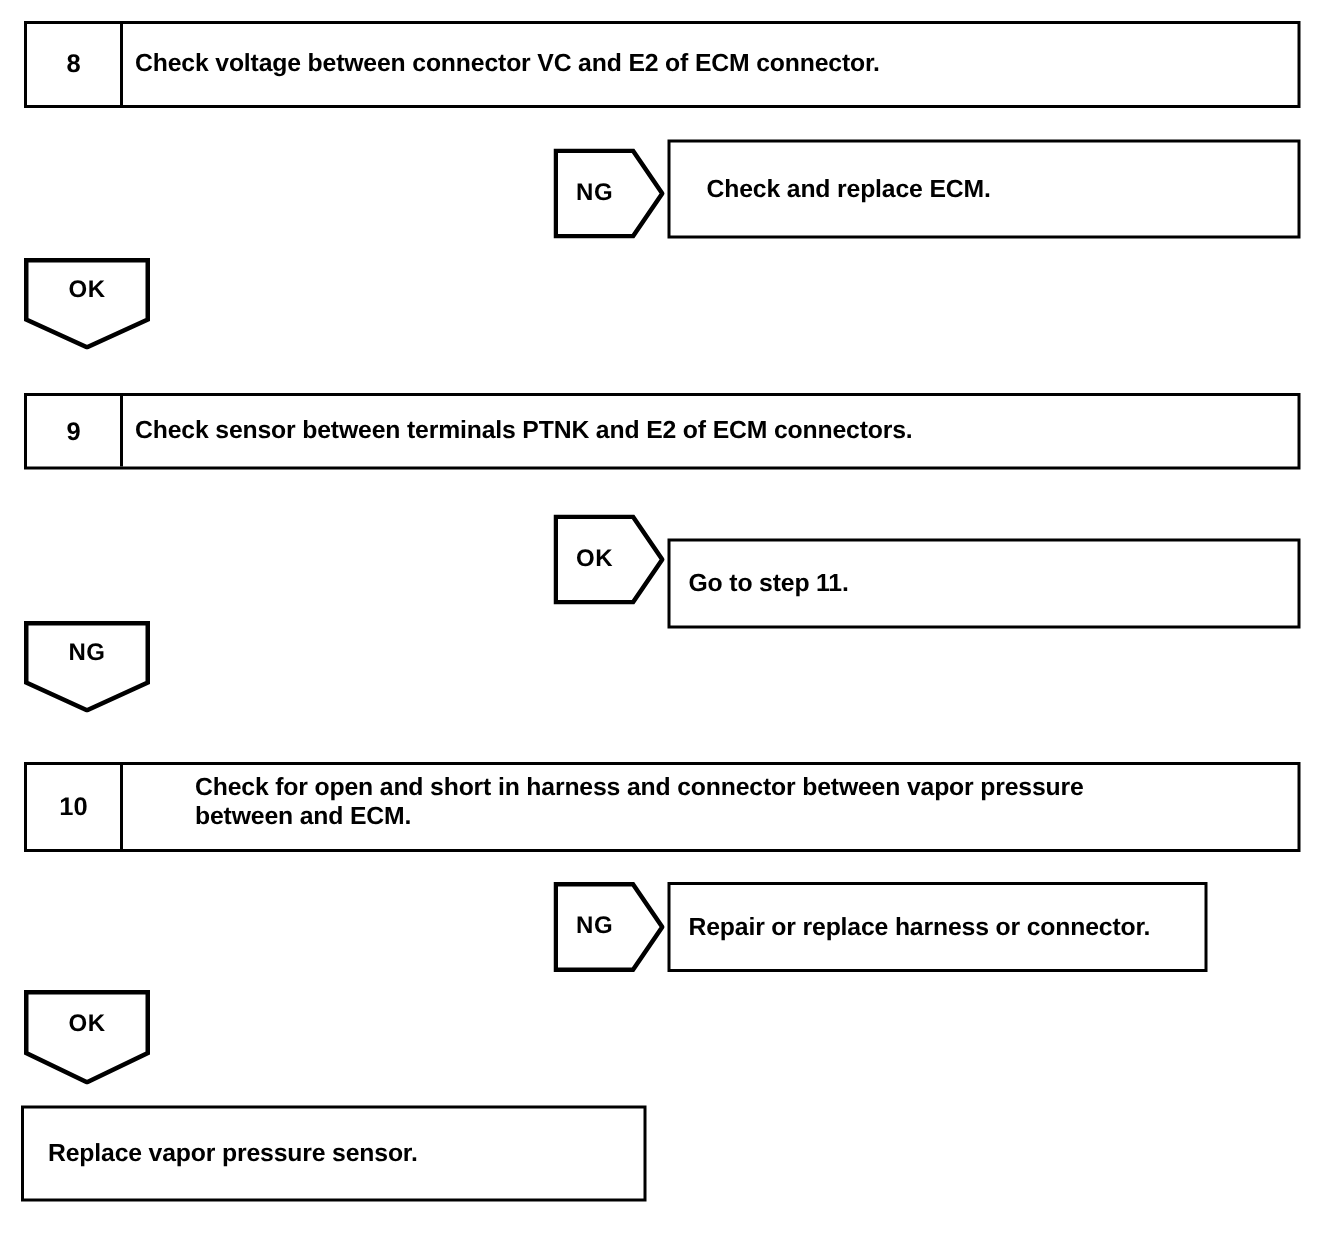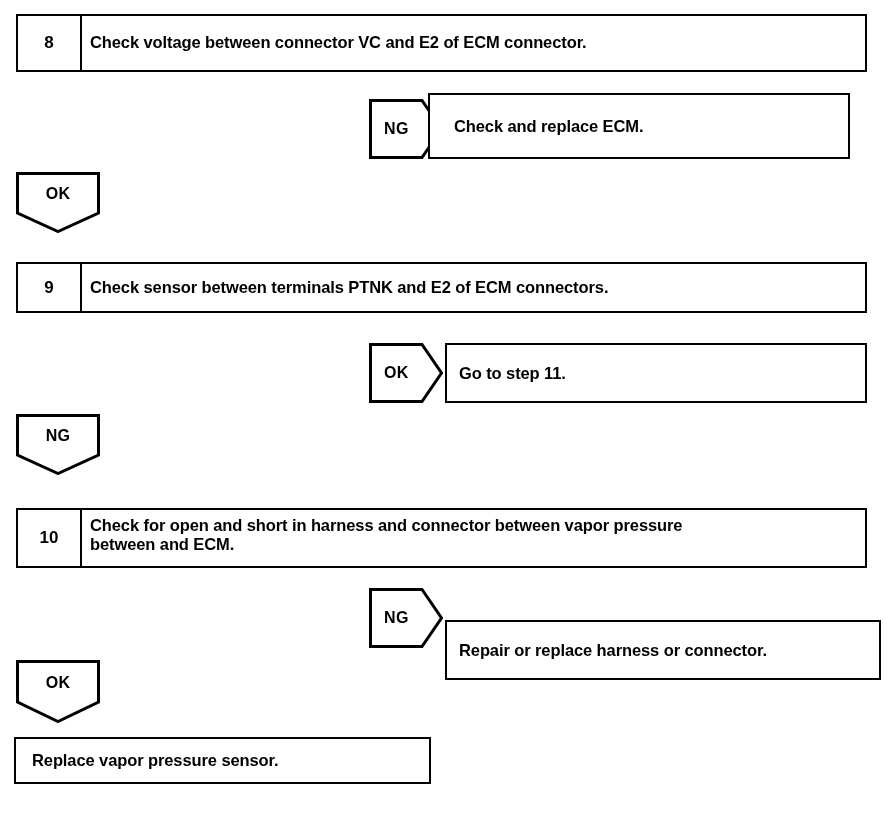--- a/index.html
+++ b/index.html
@@ -137,71 +137,71 @@
     <div class="step-text">Check voltage between connector VC and E2 of ECM connector.</div>
   </div>
 
   <div class="arrow-right" style="left:369px; top:99px; width:74px; height:60px;">
     <svg viewBox="0 0 74 60" preserveAspectRatio="none">
       <polygon points="1.5,1.5 53,1.5 72.5,30 53,58.5 1.5,58.5" fill="#ffffff" stroke="#000000" stroke-width="3" stroke-linejoin="miter"></polygon>
     </svg>
     <div class="arrow-label">NG</div>
   </div>
 
-  <div class="result-box" style="left:428px; top:93px; width:422px; height:66px;padding-left:24px;">Check and replace ECM.</div>
+  <div class="result-box" style="left:445px; top:93px; width:422px; height:66px;padding-left:24px;">Check and replace ECM.</div>
 
   <div class="arrow-down" style="left:16px; top:172px; width:84px; height:61px;">
     <svg viewBox="0 0 84 61" preserveAspectRatio="none">
       <polygon points="1.5,1.5 82.5,1.5 82.5,41 42,59.5 1.5,41" fill="#ffffff" stroke="#000000" stroke-width="3" stroke-linejoin="miter"></polygon>
     </svg>
     <div class="arrow-label">OK</div>
   </div>
 
   <div class="step-box" style="left:16px; top:262px; width:851px; height:51px;">
     <div class="step-num">9</div>
     <div class="step-text">Check sensor between terminals PTNK and E2 of ECM connectors.</div>
   </div>
 
   <div class="arrow-right" style="left:369px; top:343px; width:74px; height:60px;">
     <svg viewBox="0 0 74 60" preserveAspectRatio="none">
       <polygon points="1.5,1.5 53,1.5 72.5,30 53,58.5 1.5,58.5" fill="#ffffff" stroke="#000000" stroke-width="3" stroke-linejoin="miter"></polygon>
     </svg>
     <div class="arrow-label">OK</div>
   </div>
 
-  <div class="result-box" style="left:445px; top:343px; width:422px; height:60px;">Go to step 11.</div>
+  <div class="result-box" style="left:445px; top:359px; width:422px; height:60px;">Go to step 11.</div>
 
   <div class="arrow-down" style="left:16px; top:414px; width:84px; height:61px;">
     <svg viewBox="0 0 84 61" preserveAspectRatio="none">
       <polygon points="1.5,1.5 82.5,1.5 82.5,41 42,59.5 1.5,41" fill="#ffffff" stroke="#000000" stroke-width="3" stroke-linejoin="miter"></polygon>
     </svg>
     <div class="arrow-label">NG</div>
   </div>
 
-  <div class="step-box" style="left:16px; top:508px; width:851px; height:60px;">
+  <div class="step-box" style="left:16px; top:508px; width:851px; height:60px;gap:40px;">
     <div class="step-num">10</div>
     <div class="step-text two-line">
       <span>
         <span>Check for open and short in harness and connector between vapor pressure</span><br>
         <span>between and ECM.</span>
       </span>
     </div>
   </div>
 
   <div class="arrow-right" style="left:369px; top:588px; width:74px; height:60px;">
     <svg viewBox="0 0 74 60" preserveAspectRatio="none">
       <polygon points="1.5,1.5 53,1.5 72.5,30 53,58.5 1.5,58.5" fill="#ffffff" stroke="#000000" stroke-width="3" stroke-linejoin="miter"></polygon>
     </svg>
     <div class="arrow-label">NG</div>
   </div>
 
-  <div class="result-box" style="left:445px; top:620px; width:436px; height:60px;">Repair or replace harness or connector.</div>
+  <div class="result-box" style="left:445px; top:588px; width:360px; height:60px;">Repair or replace harness or connector.</div>
 
   <div class="arrow-down" style="left:16px; top:660px; width:84px; height:63px;">
     <svg viewBox="0 0 84 63" preserveAspectRatio="none">
       <polygon points="1.5,1.5 82.5,1.5 82.5,42 42,61.5 1.5,42" fill="#ffffff" stroke="#000000" stroke-width="3" stroke-linejoin="miter"></polygon>
     </svg>
     <div class="arrow-label">OK</div>
   </div>
 
-  <div class="result-box" style="left:14px; top:737px; width:417px; height:47px; padding-left:16px;text-align:right;">Replace vapor pressure sensor.</div>
+  <div class="result-box" style="left:14px; top:737px; width:417px; height:64px; padding-left:16px;text-align:right;">Replace vapor pressure sensor.</div>
 
 </div>
 
 </body></html>

